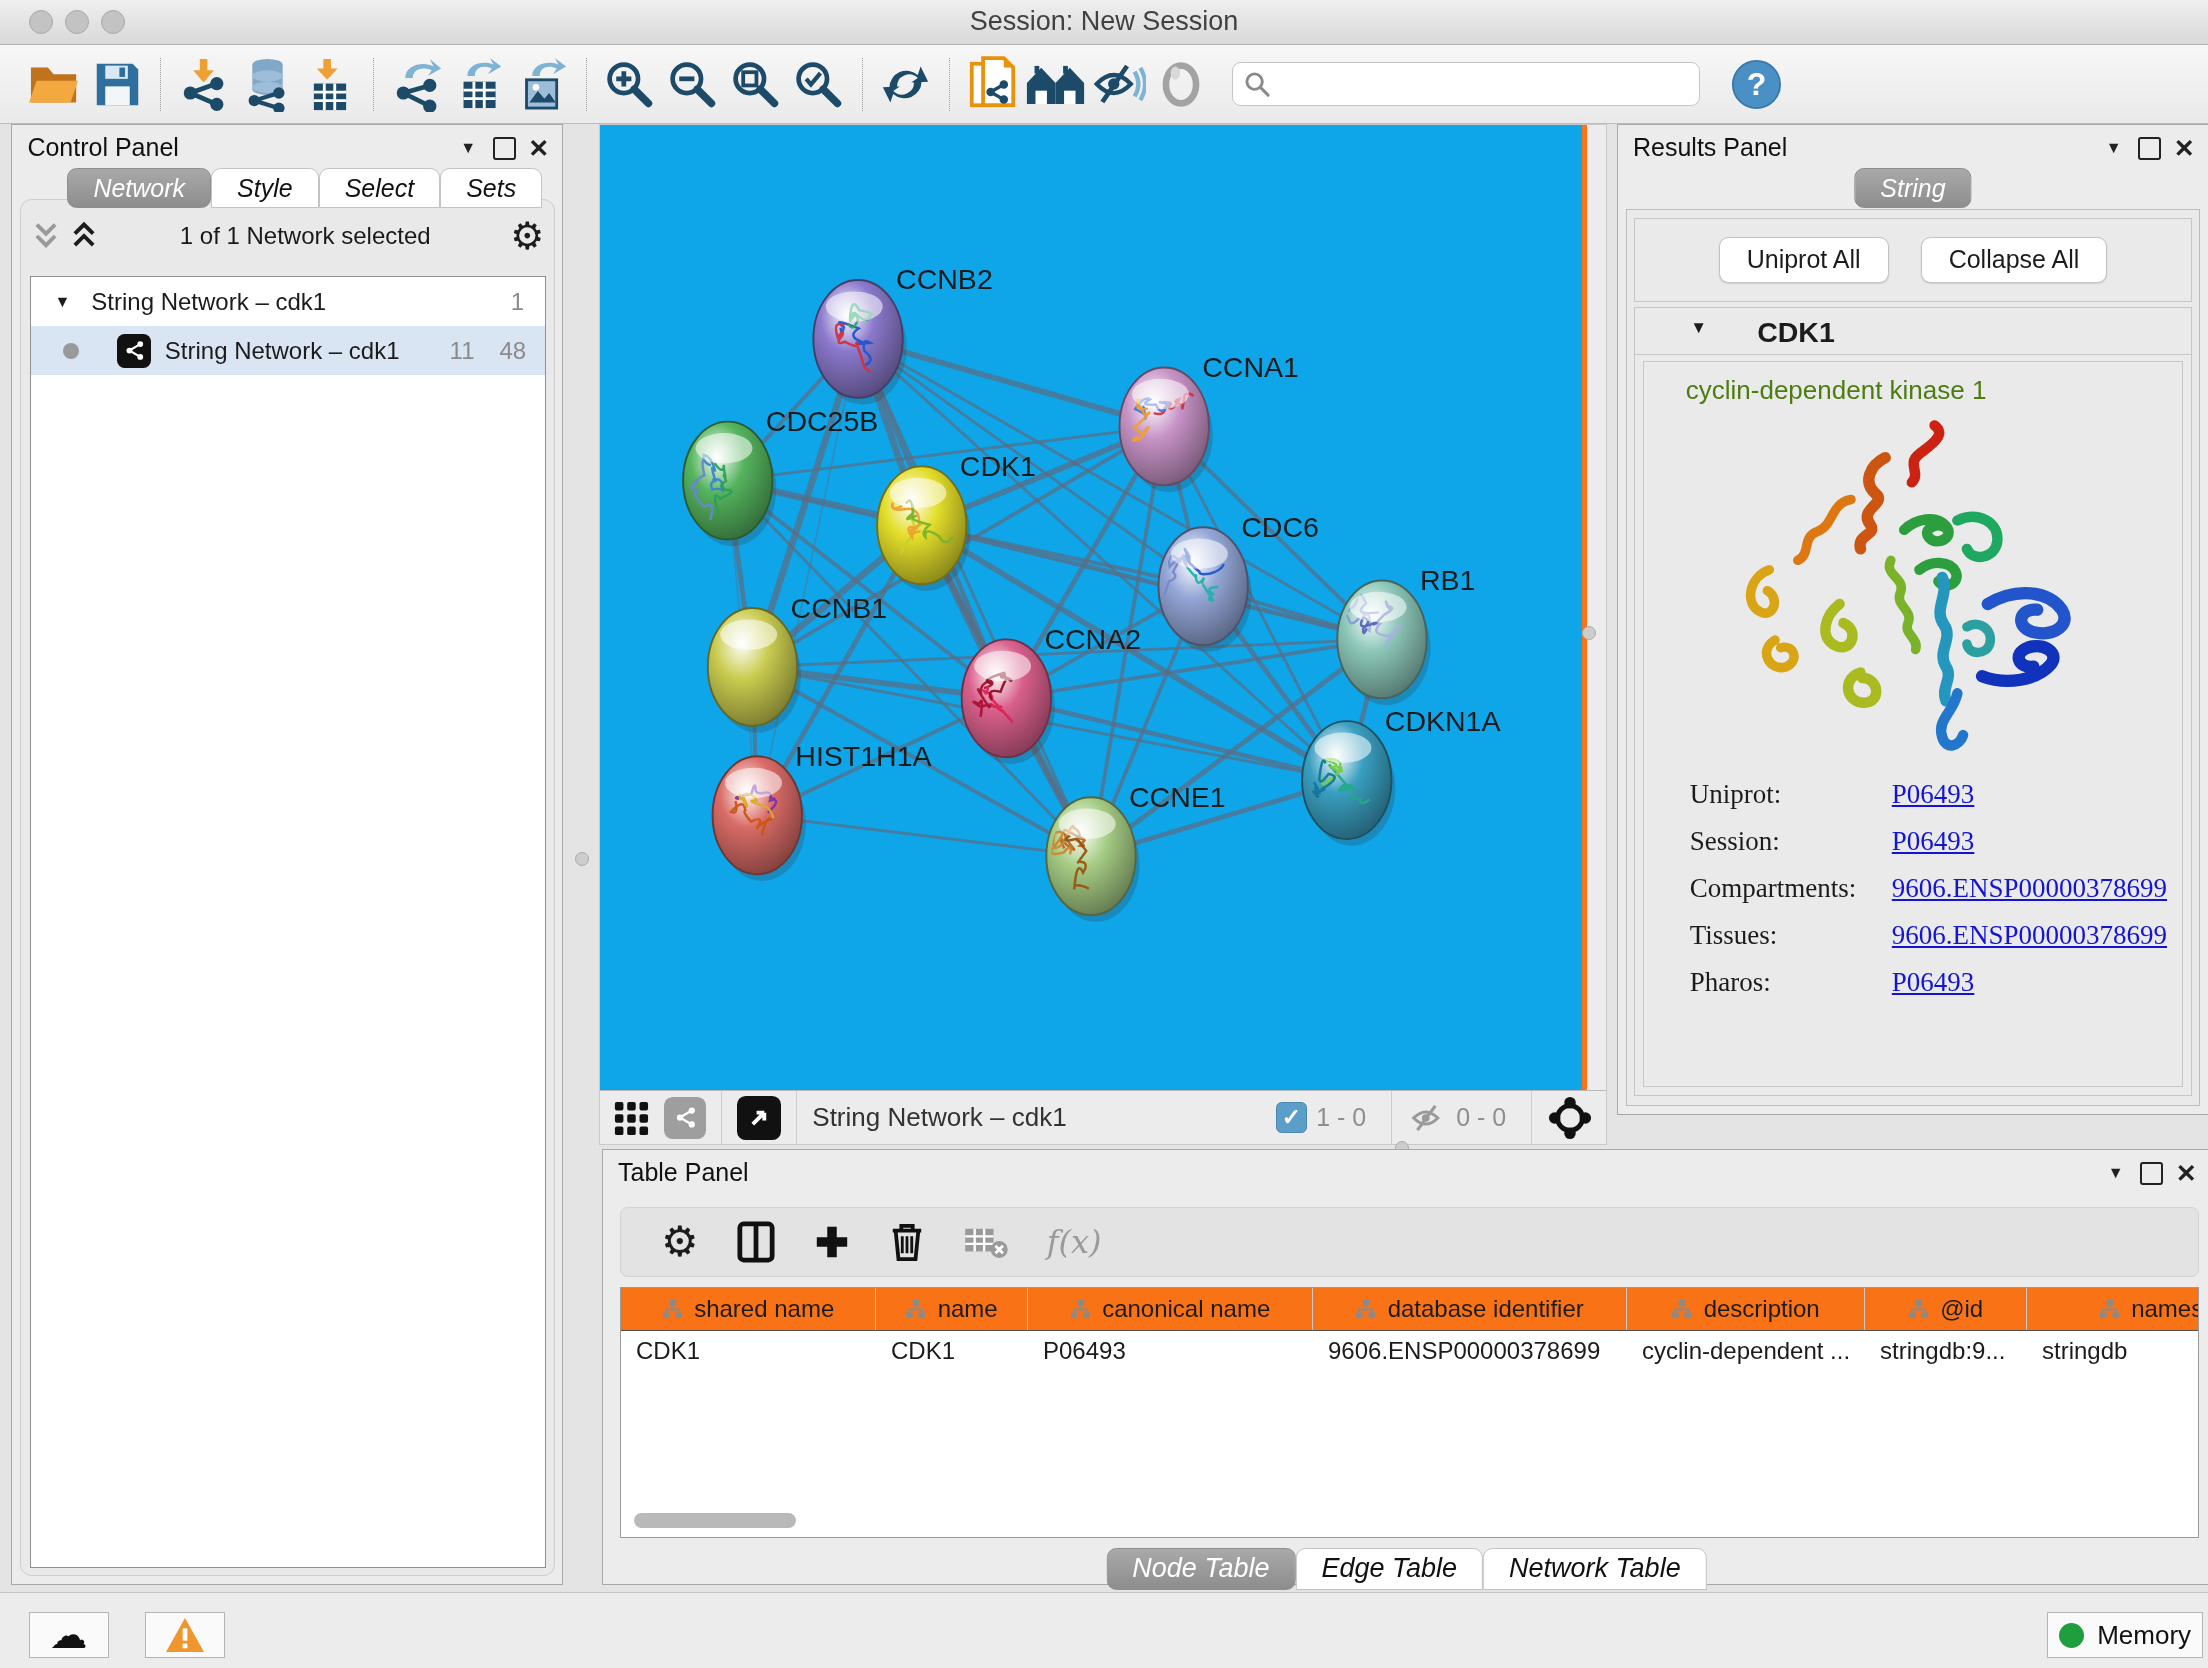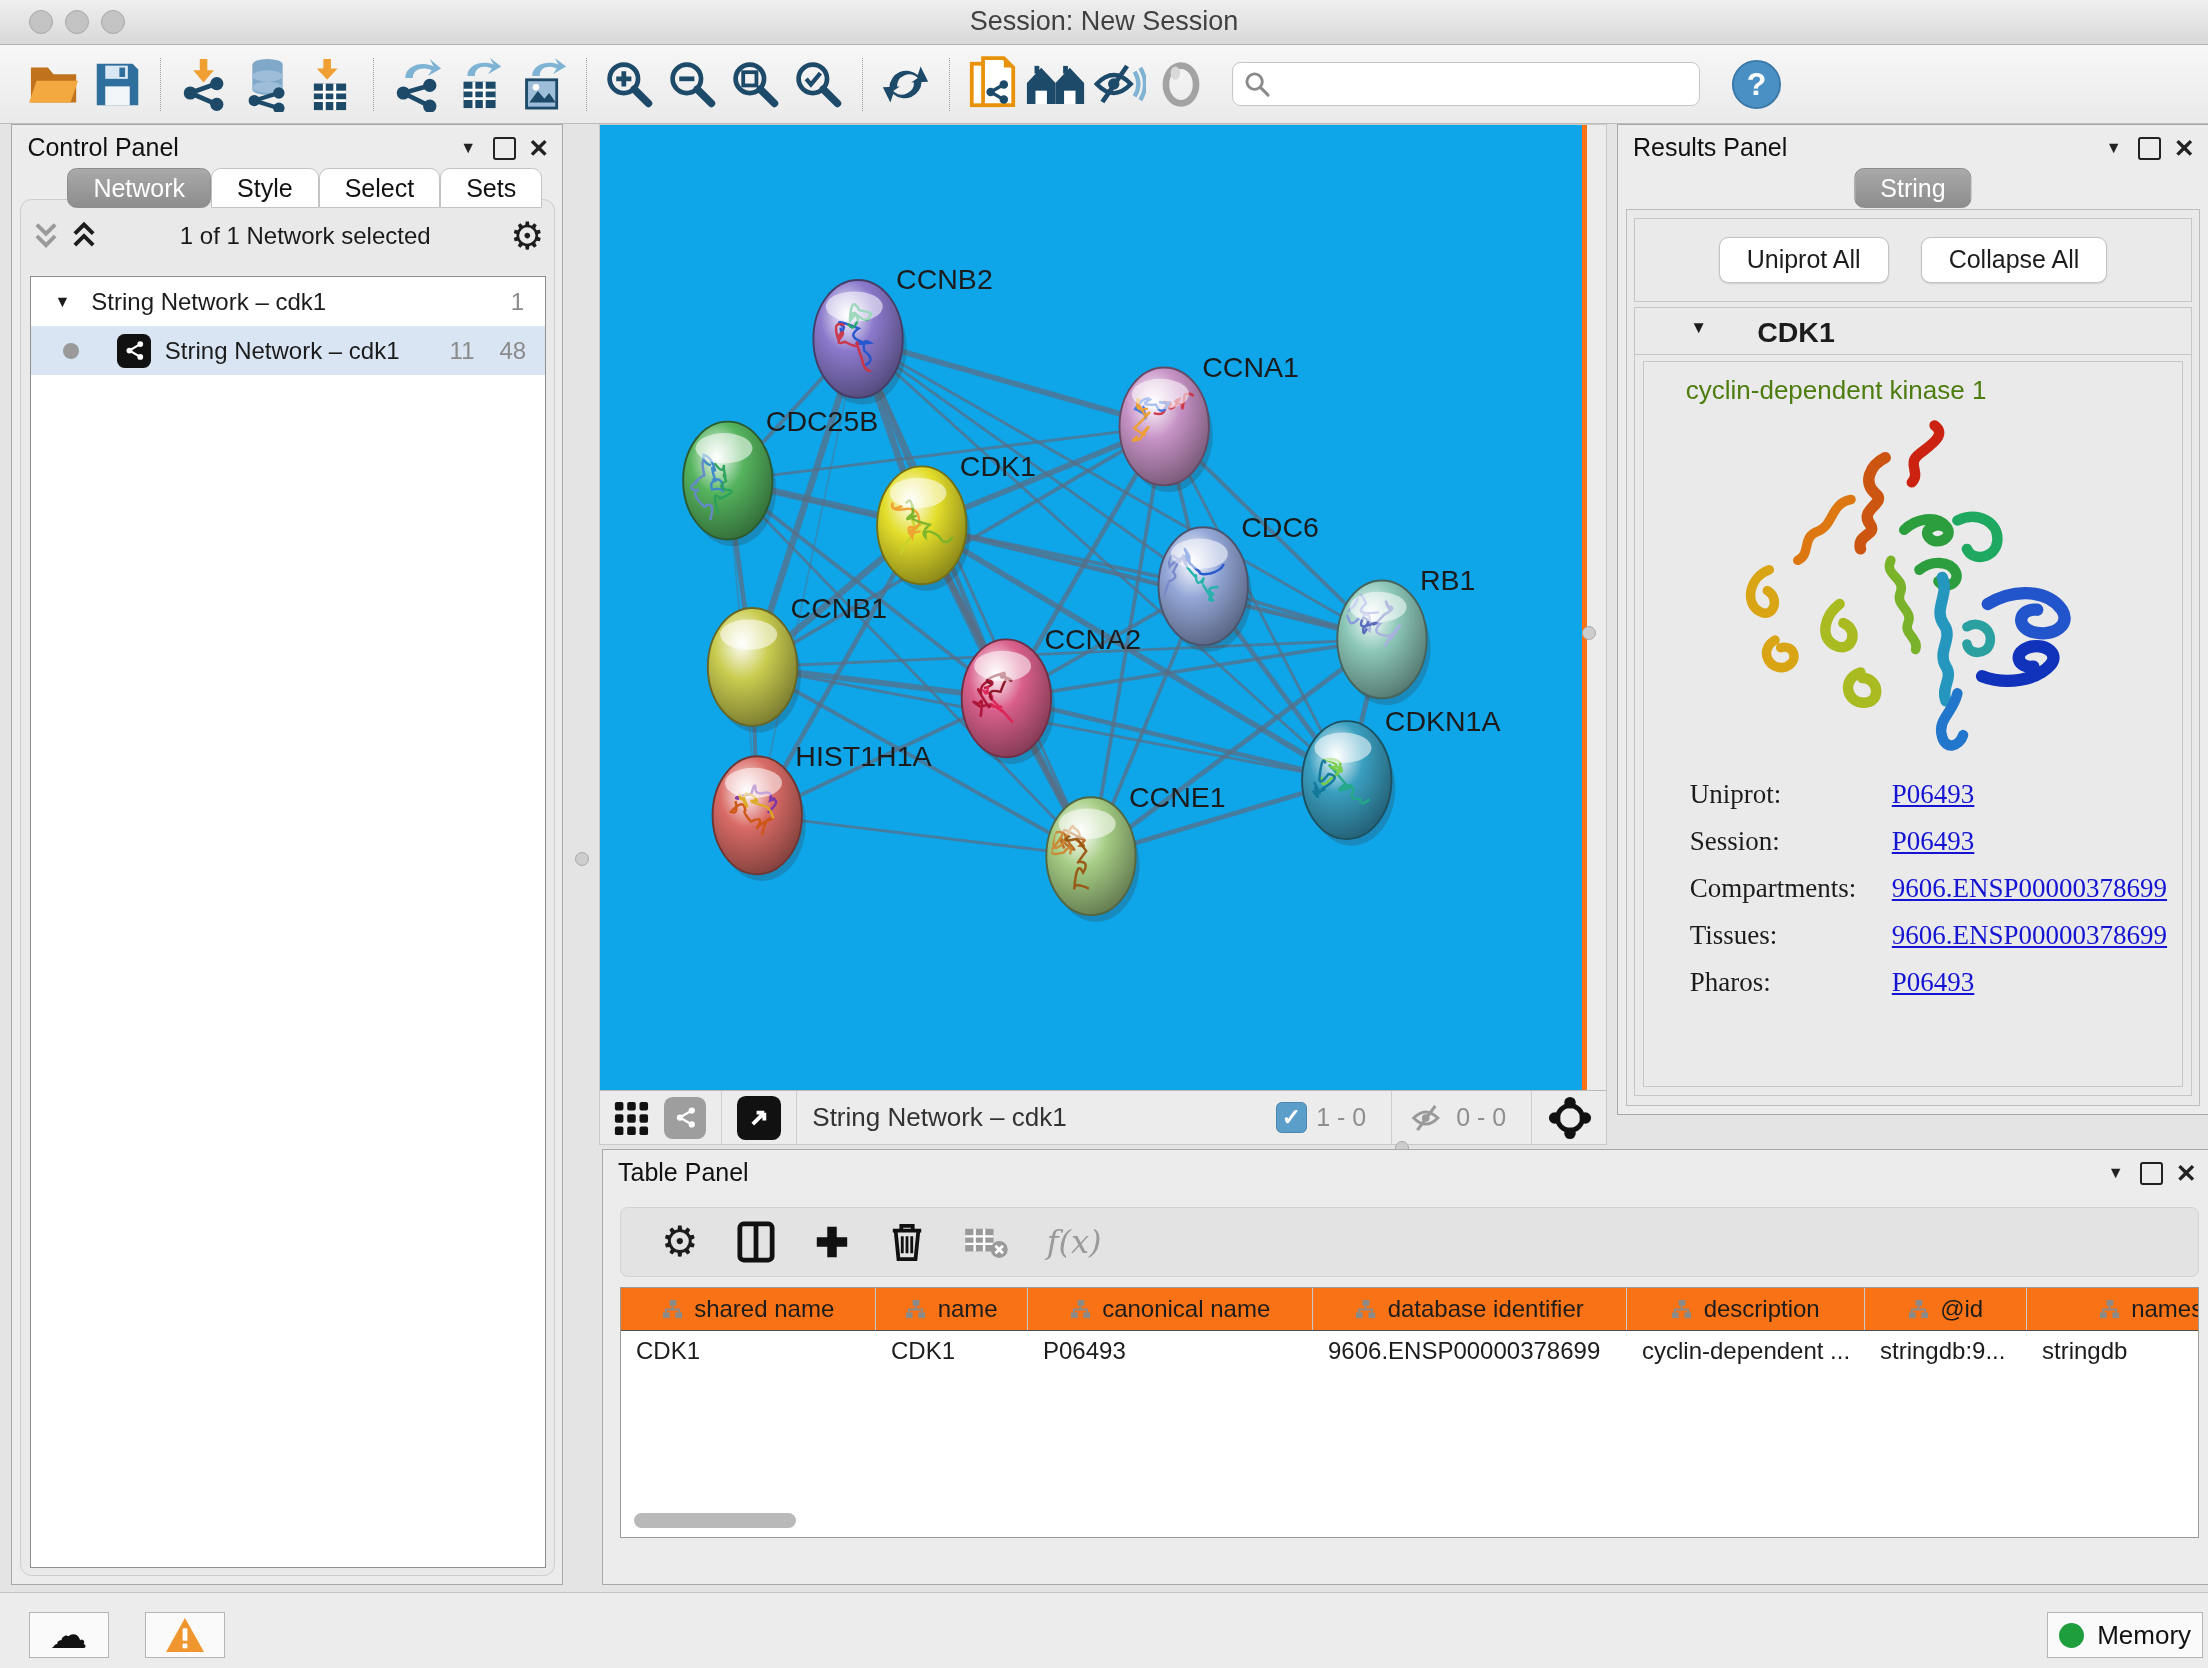--- a/index.html
+++ b/index.html
@@ -30,21 +30,21 @@
   .panel-title{position:absolute;left:15px;top:7.6px;font-size:25px;color:#111;}
   .panel-ctrl{position:absolute;top:9.5px;display:flex;align-items:center;justify-content:center;
     width:28.5px;height:27px;font-size:19px;color:#222;}
   .ctrl-box{width:19px;height:19px;border:2.4px solid #222;border-radius:2.9px;}
   .ctrl-x{font-size:25px;font-weight:bold;}
   .ctrl-tri{font-size:16px;}
 
   
   .tab{height:40px;display:flex;align-items:center;justify-content:center;
     background:#fff;border:1px solid #c3c3c3;color:#111;font-size:25px;padding:8px 25px;
-    border-radius:9.5px 9.5px 0 0;box-sizing:border-box;}
+    border-radius:9.5px 9.5px 0 0;box-sizing:border-box;font-style:italic;}
   .tab.selected{background:linear-gradient(#a9a9a9,#8d8d8d);color:#fff;border-color:#8d8d8d;
     border-radius:9.5px;}
 
   
   #control-panel{left:11.4px;top:124px;width:552px;height:1461px;}
   .cp-tabs{position:absolute;left:55px;top:43px;display:flex;z-index:2;}
   .cp-box{position:absolute;left:7.6px;top:74px;right:7.6px;bottom:7.6px;background:#e9e9e9;
     border:1px solid #cdcdcd;border-radius:11.4px;}
   .cp-toolrow{position:absolute;left:9.5px;top:11.4px;right:9.5px;height:49px;display:flex;align-items:center;}
   .cp-status{flex:1;text-align:center;font-size:24px;color:#1a1a1a;}
@@ -811,20 +811,25 @@
             <div class="tbl-cell" style="width: 152px;">CDK1</div>
             <div class="tbl-cell" style="width: 285px;">P06493</div>
             <div class="tbl-cell" style="width: 314px;">9606.ENSP00000378699</div>
             <div class="tbl-cell" style="width: 238px;">cyclin-dependent ...</div>
             <div class="tbl-cell" style="width: 162px;">stringdb:9...</div>
             <div class="tbl-cell" style="width: 301px;">stringdb</div>
           </div>
         </div>
       <div class="hscroll"></div>
     </div>
+    <div class="tp-tabs" id="tp-tabs">
+        <div class="tab selected">Node Table</div>
+        <div class="tab">Edge Table</div>
+        <div class="tab">Network Table</div>
+      </div>
   </div>
 
   <div class="statusbar">
     <div class="sb-btn" style="left:28.5px;width:80px">
       <span class="cloud-glyph">☁</span>
     </div>
     <div class="sb-btn" style="left:145px;width:80px">
       <svg width="42" height="38" viewBox="0 0 44 40">
         <path d="M22 2 L42 38 H2 Z" fill="#f0962e"></path>
         <rect x="19.5" y="13" width="5" height="13" fill="#fff"></rect>

